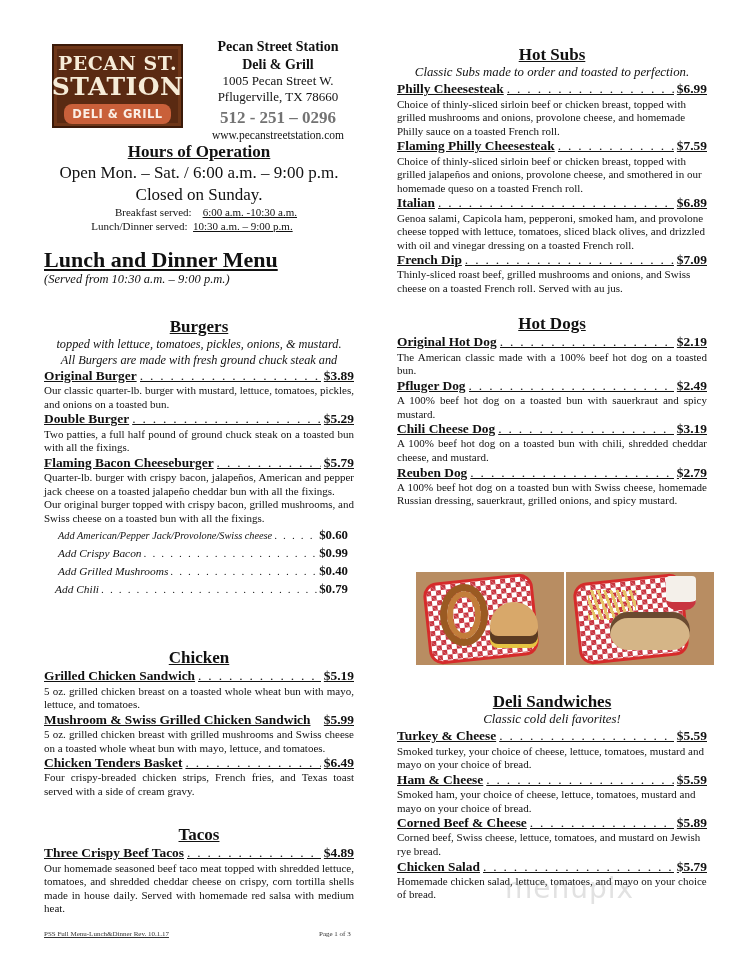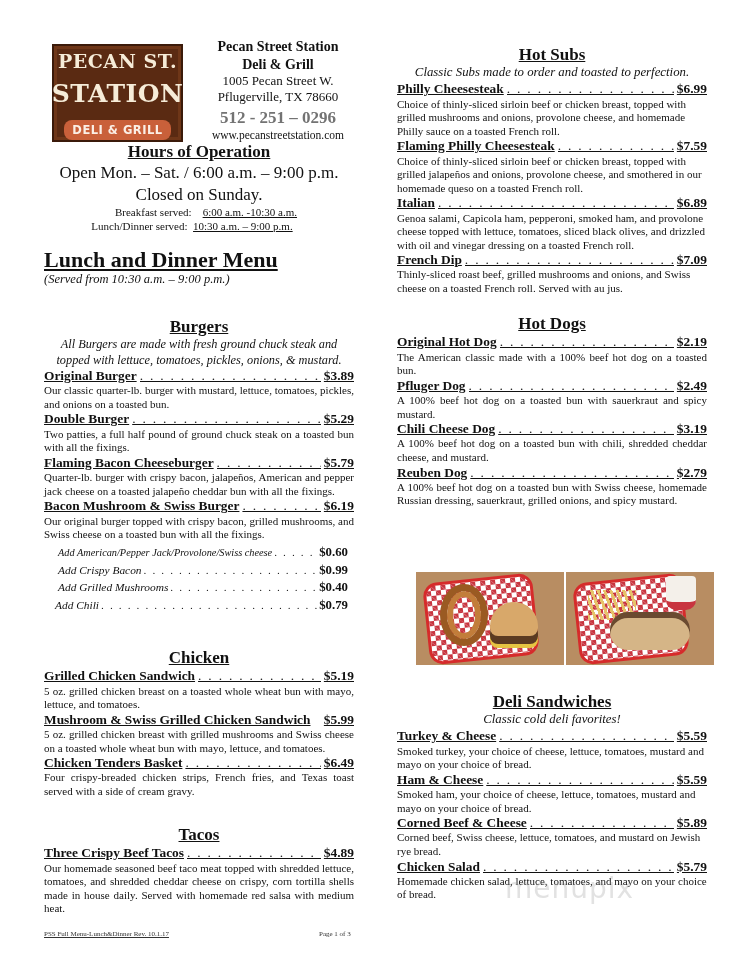--- a/index.html
+++ b/index.html
@@ -1,24 +1,24 @@
 <!DOCTYPE html>
 <html><head>
 <meta charset="utf-8">
 <style>
   * { box-sizing: border-box; margin: 0; padding: 0; }
   html, body { width: 750px; height: 971px; background: #ffffff; overflow: hidden; }
   body { position: relative; font-family: "Liberation Serif", "DejaVu Serif", serif; color: #111; }
 
   
   .logo {
-    position: absolute; left: 52px; top: 44px; width: 131px; height: 98px;
+    position: absolute; left: 52px; top: 44px; width: 131px; height: 84px;
     background: #5a2a12; border: 2px solid #3b1a0a;
     box-shadow: inset 0 0 0 3px #6e3618;
-    display: flex; flex-direction: column; align-items: center; justify-content: space-between;
+    display: flex; flex-direction: column; align-items: center; justify-content: center;
     padding-top: 6px;
   }
   .logo .l1, .logo .l2 {
     font-family: "DejaVu Serif", serif; color: #f6ecd8; font-weight: bold;
     line-height: 1; letter-spacing: 0.5px;
   }
   .logo .l1 { font-size: 19px; }
   .logo .l2 { font-size: 25px; margin-top: 1px; }
   .logo .l3 {
     margin-top: 5px; background: #c9603a; color: #fbefe6; border-radius: 8px;
@@ -121,22 +121,22 @@
   </div>
 </div>
 
 <div class="menu-title">
   <div class="big">Lunch and Dinner Menu</div>
   <div class="small">(Served from 10:30 a.m. – 9:00 p.m.)</div>
 </div>
 
 <div class="section" style="left:44px; top:317px; width:310px;">
   <div class="sec-head">Burgers</div>
+  <div class="sec-note">topped with lettuce, tomatoes, pickles, onions, &amp; mustard.</div>
   <div class="sec-note">All Burgers are made with fresh ground chuck steak and</div>
-  <div class="sec-note">topped with lettuce, tomatoes, pickles, onions, &amp; mustard.</div>
 
   <div class="item">
     <div class="item-line">
         <span class="nm">Original Burger</span>
         <span class="dots"></span>
         <span class="pr">$3.89</span>
       </div>
     <div class="desc">Our classic quarter-lb. burger with mustard, lettuce, tomatoes, pickles, and onions on a toasted bun.</div>
   </div>
   <div class="item">
@@ -149,25 +149,20 @@
   </div>
   <div class="item">
     <div class="item-line">
         <span class="nm">Flaming Bacon Cheeseburger</span>
         <span class="dots"></span>
         <span class="pr">$5.79</span>
       </div>
     <div class="desc">Quarter-lb. burger with crispy bacon, jalapeños, American and pepper jack cheese on a toasted jalapeño cheddar bun with all the fixings.</div>
   </div>
   <div class="item">
-    <div class="item-line">
-        <span class="nm">Bacon Mushroom &amp; Swiss Burger</span>
-        <span class="dots"></span>
-        <span class="pr">$6.19</span>
-      </div>
     <div class="desc">Our original burger topped with crispy bacon, grilled mushrooms, and Swiss cheese on a toasted bun with all the fixings.</div>
   </div>
 
   <div style="padding-left:14px; padding-right:6px; margin-top:2px;">
     <div class="addon">
         <span class="nm" style="font-size:10.3px;">Add American/Pepper Jack/Provolone/Swiss cheese</span>
         <span class="dots"></span>
         <span class="pr">$0.60</span>
       </div>
     <div class="addon">

